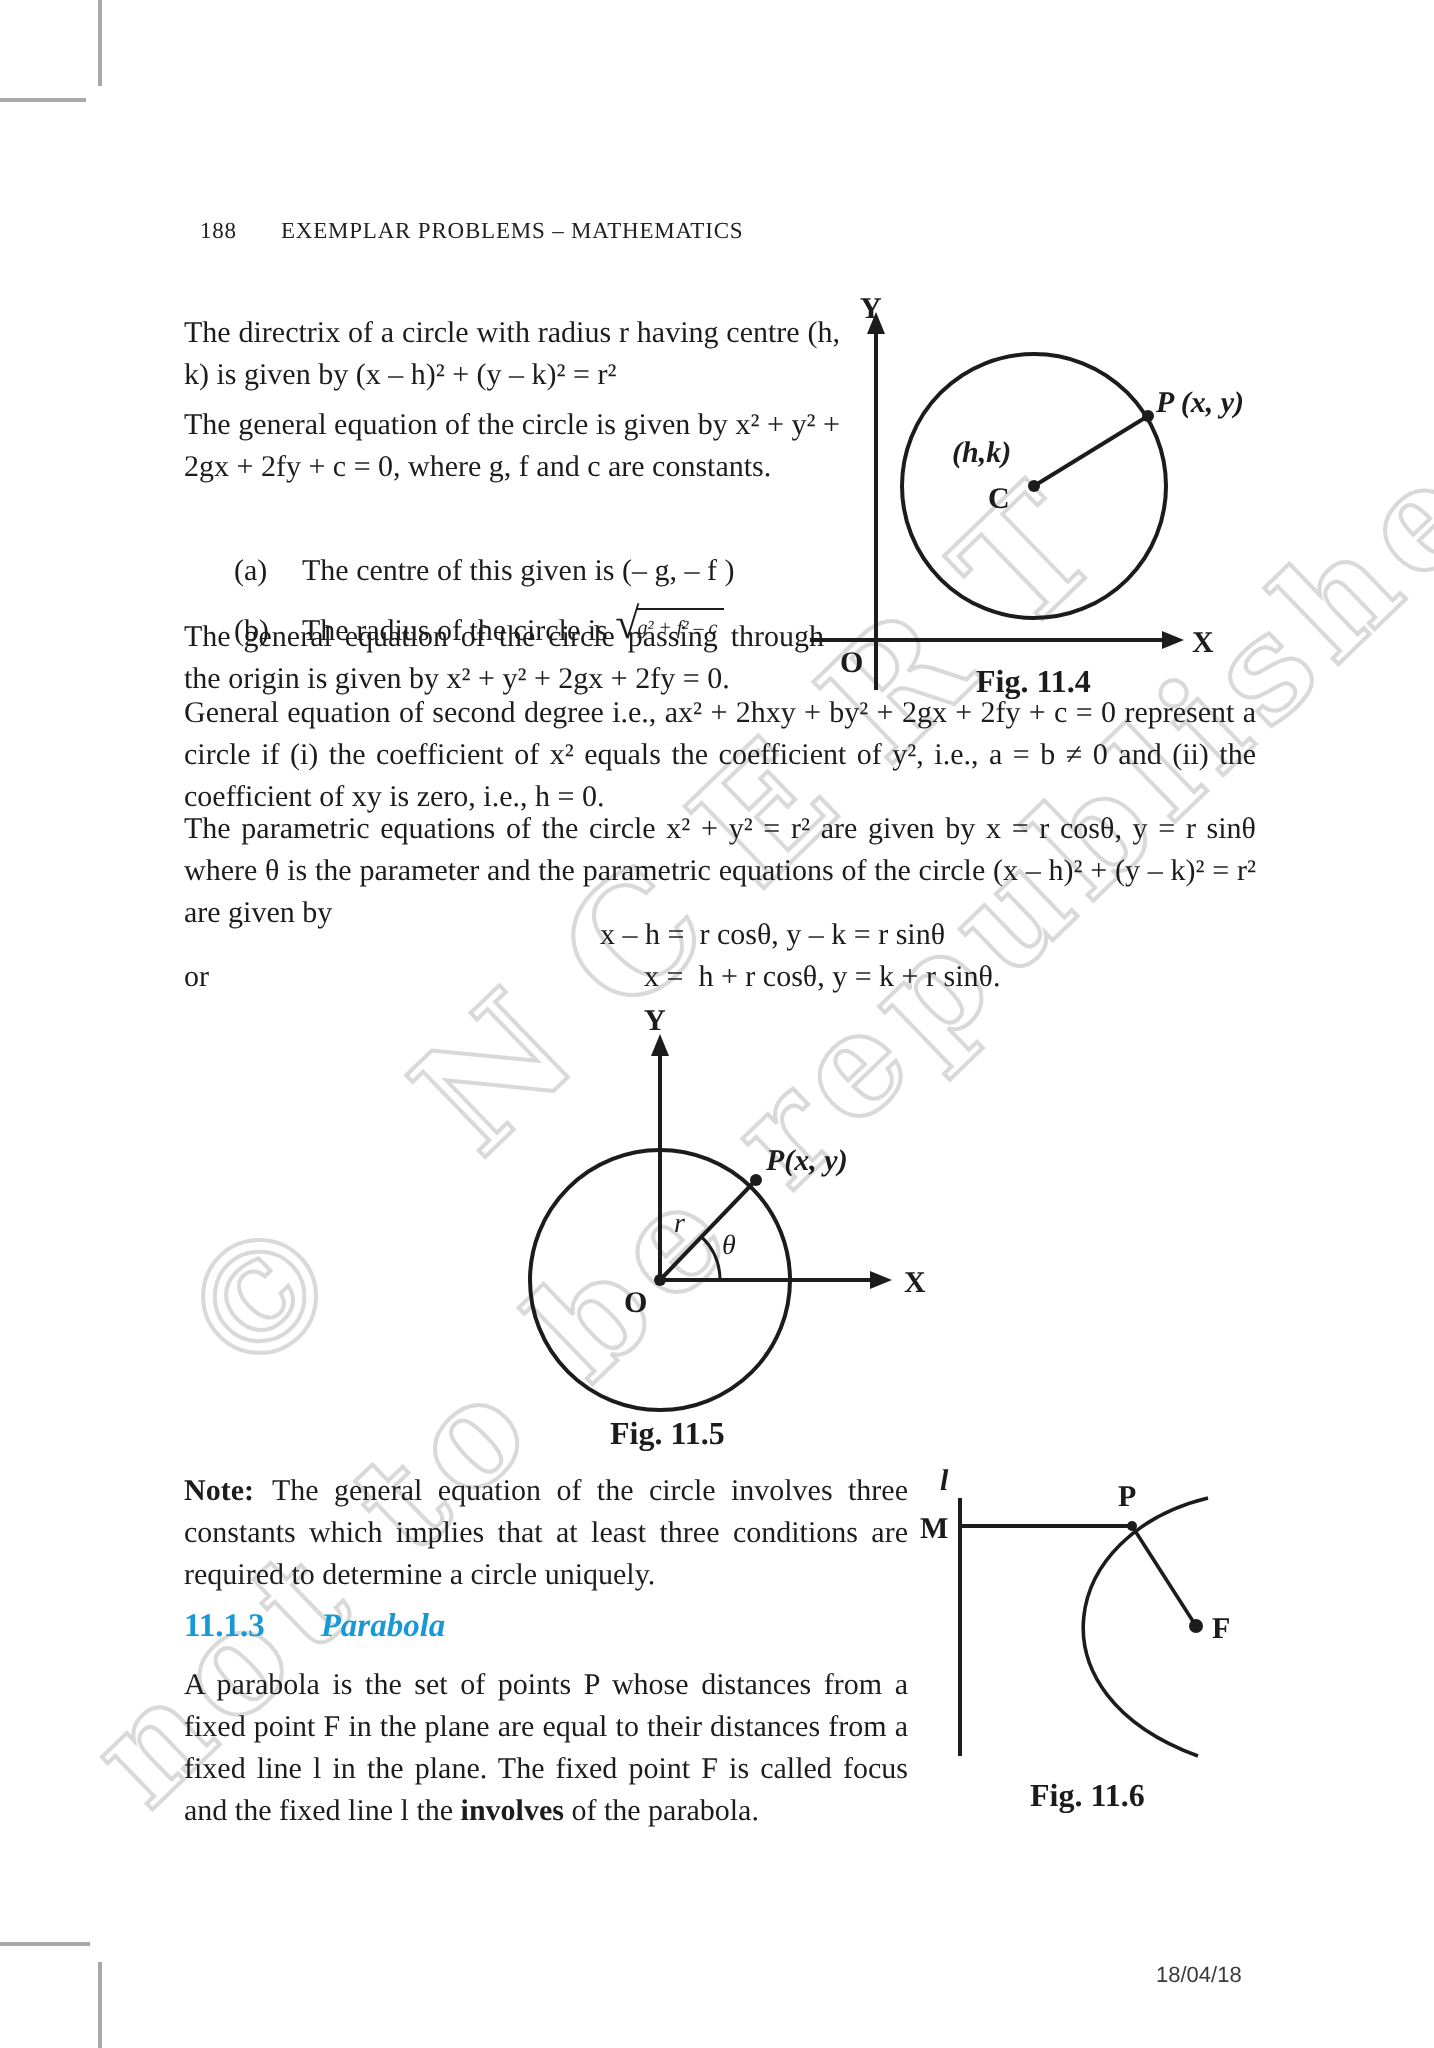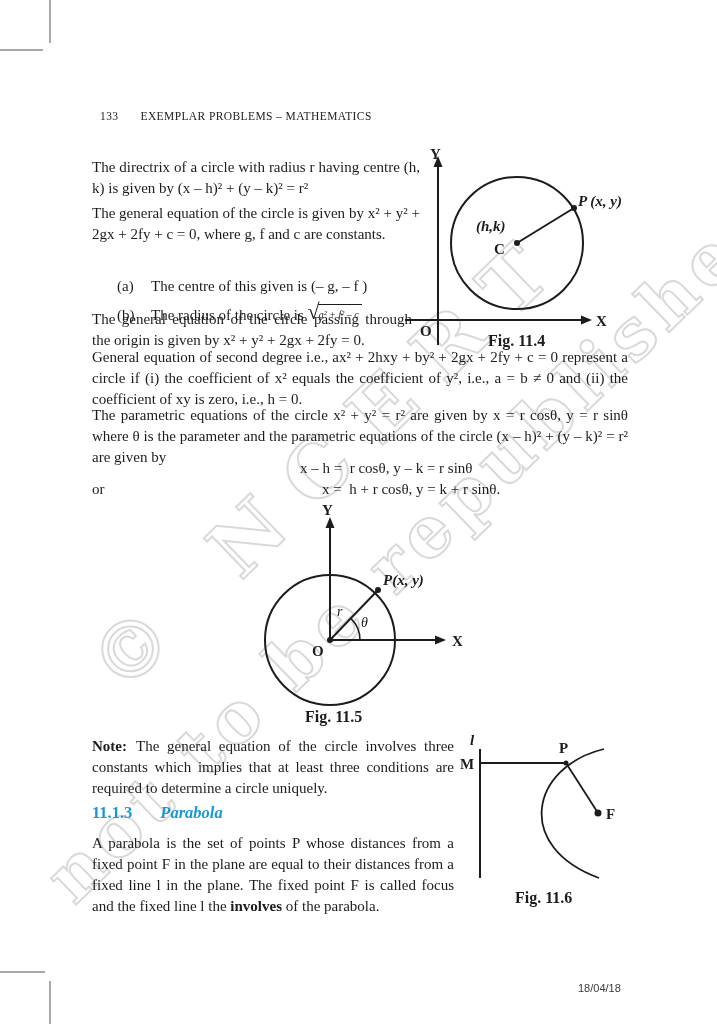--- a/index.html
+++ b/index.html
@@ -54,21 +54,21 @@
   <div class="crop" style="left:0;top:49px;width:43px;height:2px;"></div>
   <div class="crop" style="left:0;top:971px;width:45px;height:2px;"></div>
   <div class="crop" style="left:49px;top:981px;width:2px;height:43px;"></div>
 
   <div class="watermark">
     <div class="wm-line wm-line1">© NCERT</div>
     <div class="wm-line wm-line2">not to be republished</div>
   </div>
 
   <div class="abs header">
-    <span class="pgnum">133</span><span>EXEMPLAR PROBLEMS – MATHEMATICS</span>
+    <span class="pgnum">188</span><span>EXEMPLAR PROBLEMS – MATHEMATICS</span>
   </div>
 
   <div class="abs para" style="left:92px;top:157px;width:328px;">The directrix of a circle with radius r having centre (h, k) is given by (x – h)² + (y – k)² = r²</div>
   <div class="abs para" style="left:92px;top:203px;width:328px;">The general equation of the circle is given by x² + y² + 2gx + 2fy + c = 0, where g, f and c are constants.</div>
 
   <div class="abs list-item" style="left:92px;top:255px;">
     <span class="item-label">(a)</span><span>The centre of this given is (– g, – f )</span>
   </div>
   <div class="abs list-item" style="left:92px;top:283px;">
     <span class="item-label">(b)</span><span>The radius of the circle is </span><span class="sqrt"><span class="sqrt-sym">√</span><span class="radicand">g² + f² – c</span></span>

